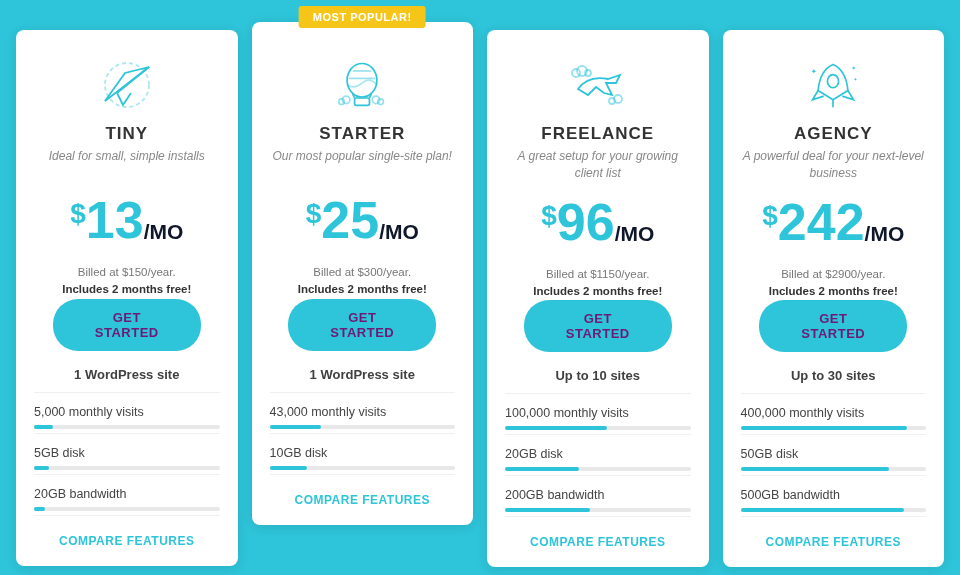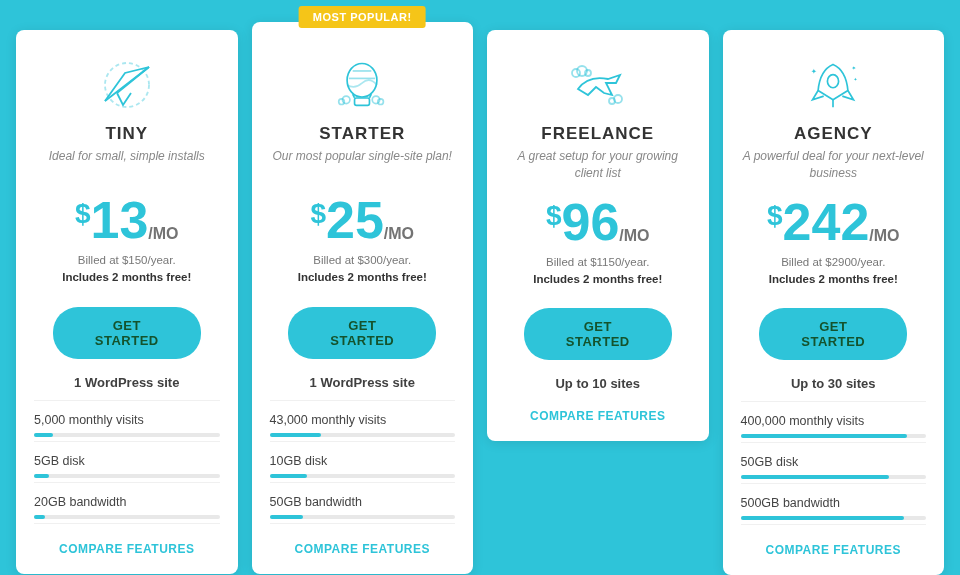--- a/index.html
+++ b/index.html
@@ -92,42 +92,42 @@
       color: #2ec4d9;
       margin-top: 6px;
     }
     .price-amount {
       font-size: 52px;
       font-weight: 700;
       color: #2ec4d9;
       line-height: 1;
     }
     .price-mo {
-      font-size: 16px;
-      font-weight: 700;
-      color: #737373;
+      font-size: 21px;
+      font-weight: 700;
+      color: #0f172a;
       align-self: flex-end;
       margin-bottom: 4px;
       text-transform: uppercase;
       margin-top: 26px;
     }
     .price-billed {
       font-size: 11.5px;
       color: #777;
-      margin-top: 6px;
+      margin-top: 18px;
       line-height: 1.5;
     }
     .price-billed strong {
       color: #333;
       font-weight: 700;
     }
     .btn-get-started {
-      margin-top: 20px;
+      margin-top: 0;
       background: #2ec4d9;
-      color: #14532d;
+      color: #701a75;
       border: none;
       border-radius: 25px;
       padding: 11px 30px;
       font-size: 13px;
       font-weight: 700;
       letter-spacing: 0.5px;
       cursor: pointer;
       text-transform: uppercase;
       width: 80%;
     }
@@ -268,26 +268,20 @@
       </div>
     </div>
 
     <div class="feature-row">
       <span class="feature-label">10GB disk</span>
       <div class="feature-bar-bg">
         <div class="feature-bar-fill" style="width:20%"></div>
       </div>
     </div>
 
-    <div class="feature-row">
-      <span class="feature-label">50GB bandwidth</span>
-      <div class="feature-bar-bg">
-        <div class="feature-bar-fill" style="width:18%"></div>
-      </div>
-    </div>
 
     </div>
     <div class="compare-features">COMPARE FEATURES</div>
   </div>
     <div class="plan-card">
 
     <div class="plan-icon">
       <svg viewBox="0 0 60 54" fill="none" stroke="#2ec4d9" stroke-width="1.8">
 
     <path d="M10 32 Q20 18 40 22 L52 18 L48 26 L38 26 L44 38 L36 36 L28 30 L20 38 Z" stroke="#2ec4d9" fill="none"></path>
@@ -304,20 +298,44 @@
     <div class="plan-price">
       <span class="price-dollar">$</span>
       <span class="price-amount">96</span>
       <span class="price-mo">/MO</span>
     </div>
     <div class="price-billed">
       Billed at $1150/year.<br><strong>Includes 2 months free!</strong>
     </div>
     <button class="btn-get-started">GET STARTED</button>
     <div class="plan-sites">Up to 10 sites</div>
+    <div class="plan-features">
+
+    <div class="feature-row">
+      <span class="feature-label">100,000 monthly visits</span>
+      <div class="feature-bar-bg">
+        <div class="feature-bar-fill" style="width:55%"></div>
+      </div>
+    </div>
+
+    <div class="feature-row">
+      <span class="feature-label">20GB disk</span>
+      <div class="feature-bar-bg">
+        <div class="feature-bar-fill" style="width:40%"></div>
+      </div>
+    </div>
+
+    <div class="feature-row">
+      <span class="feature-label">200GB bandwidth</span>
+      <div class="feature-bar-bg">
+        <div class="feature-bar-fill" style="width:46%"></div>
+      </div>
+    </div>
+
+    </div>
     <div class="compare-features">COMPARE FEATURES</div>
   </div>
     <div class="plan-card">
 
     <div class="plan-icon">
       <svg viewBox="0 0 60 58" fill="none" stroke="#2ec4d9" stroke-width="1.8">
 
     <path d="M30 8 Q44 14 46 36 L30 46 L14 36 Q16 14 30 8Z" stroke="#2ec4d9" fill="none"></path>
     <ellipse cx="30" cy="26" rx="6" ry="7" stroke="#2ec4d9" fill="none"></ellipse>
     <path d="M14 36 L8 46 L20 42" stroke="#2ec4d9" fill="none"></path>

